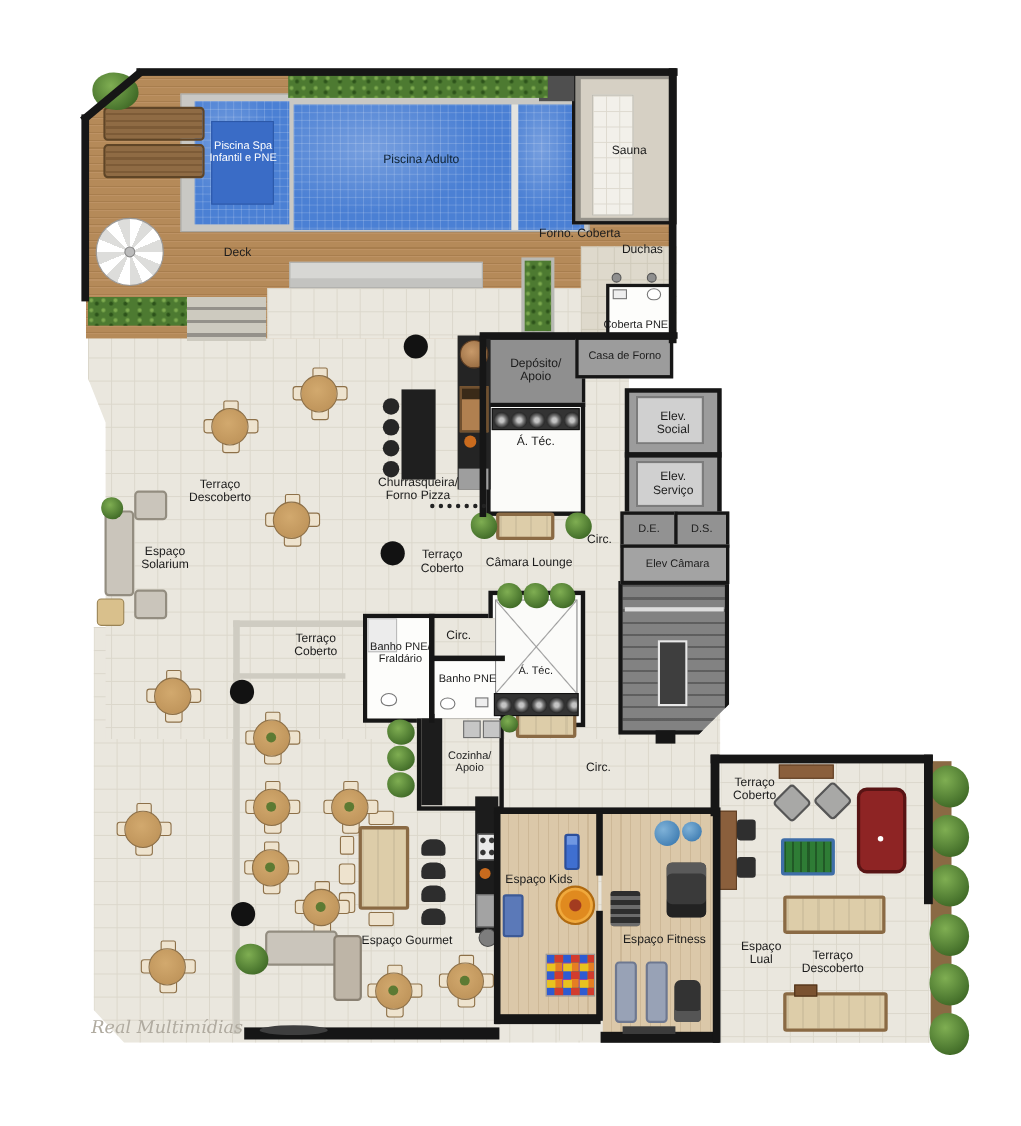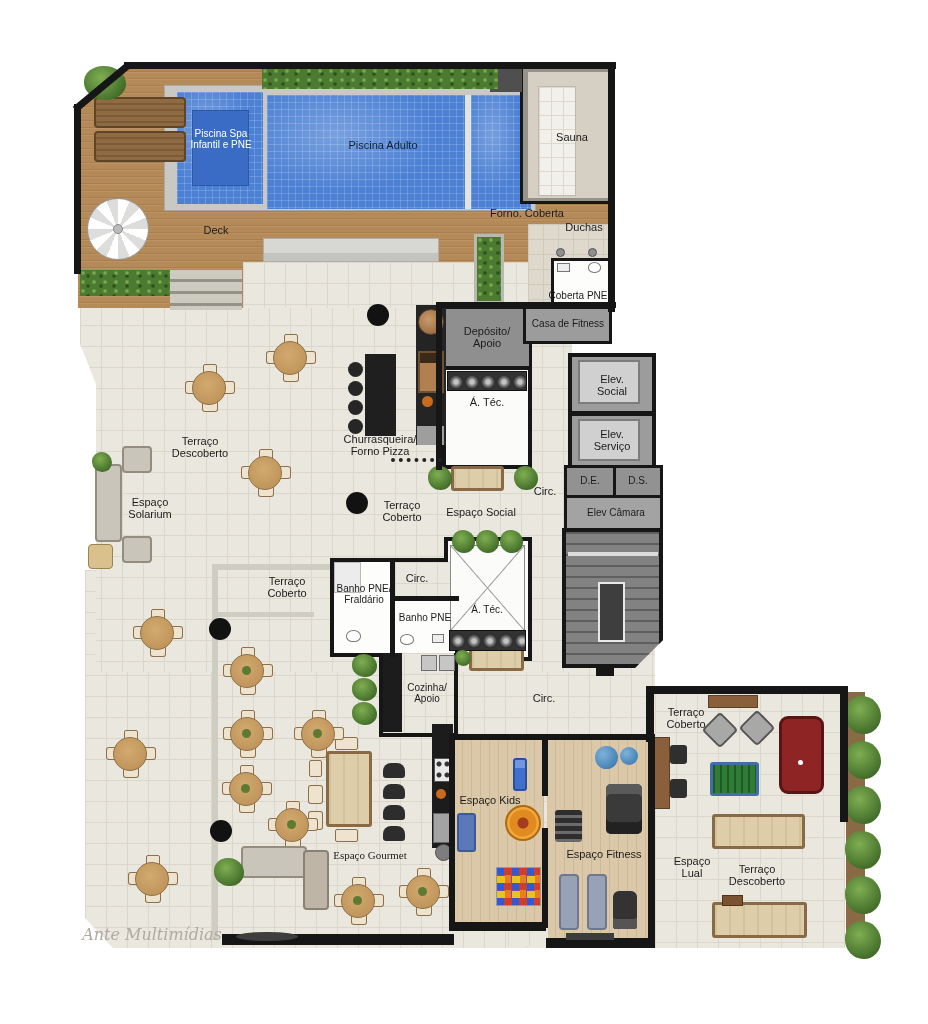--- a/index.html
+++ b/index.html
@@ -336,55 +336,55 @@
   <div class="abs bush" style="left:845px;top:921px;width:36px;height:38px;"></div>
 
   <span class="lbl sm white" style="left:221px;top:139px;">Piscina Spa
 Infantil e PNE</span>
   <span class="lbl" style="left:383px;top:145px;color:#0e2233;">Piscina Adulto</span>
   <span class="lbl" style="left:572px;top:137px;">Sauna</span>
   <span class="lbl" style="left:527px;top:213px;">Forno. Coberta</span>
   <span class="lbl" style="left:584px;top:227px;">Duchas</span>
   <span class="lbl" style="left:216px;top:230px;text-align:right;">Deck</span>
   <span class="lbl sm" style="left:578px;top:296px;">Coberta PNE</span>
-  <span class="lbl sm" style="left:568px;top:324px;">Casa de Fitness</span>
+  <span class="lbl sm" style="left:568px;top:324px;">Casa de Forno</span>
   <span class="lbl" style="left:487px;top:337px;">Depósito/
 Apoio</span>
   <span class="lbl" style="left:487px;top:402px;">Á. Téc.</span>
   <span class="lbl" style="left:612px;top:385px;">Elev.
 Social</span>
   <span class="lbl" style="left:612px;top:440px;">Elev.
 Serviço</span>
   <span class="lbl sm" style="left:590px;top:481px;">D.E.</span>
   <span class="lbl sm" style="left:638px;top:481px;">D.S.</span>
   <span class="lbl sm" style="left:616px;top:513px;">Elev Câmara</span>
   <span class="lbl" style="left:545px;top:491px;">Circ.</span>
   <span class="lbl" style="left:200px;top:447px;">Terraço
 Descoberto</span>
   <span class="lbl" style="left:150px;top:508px;">Espaço
 Solarium</span>
   <span class="lbl" style="left:380px;top:445px;">Churrasqueira/
 Forno Pizza</span>
   <span class="lbl" style="left:402px;top:511px;">Terraço
 Coberto</span>
-  <span class="lbl" style="left:481px;top:512px;">Espaço Social</span>
+  <span class="lbl" style="left:481px;top:512px;">Câmara Lounge</span>
   <span class="lbl" style="left:287px;top:587px;">Terraço
 Coberto</span>
   <span class="lbl sm" style="left:364px;top:594px;">Banho PNE/
 Fraldário</span>
   <span class="lbl" style="left:417px;top:578px;">Circ.</span>
   <span class="lbl sm" style="left:425px;top:618px;">Banho PNE</span>
   <span class="lbl sm" style="left:487px;top:610px;">Á. Téc.</span>
   <span class="lbl sm" style="left:427px;top:693px;">Cozinha/
 Apoio</span>
   <span class="lbl" style="left:544px;top:698px;">Circ.</span>
   <span class="lbl" style="left:490px;top:800px;">Espaço Kids</span>
   <span class="lbl" style="left:604px;top:854px;">Espaço Fitness</span>
-  <span class="lbl" style="left:370px;top:855px;font-family:Liberation Serif, serif;">Espaço Gourmet</span>
+  <span class="lbl" style="left:370px;top:855px;">Espaço Gourmet</span>
   <span class="lbl" style="left:686px;top:718px;">Terraço
 Coberto</span>
   <span class="lbl" style="left:692px;top:867px;">Espaço
 Lual</span>
   <span class="lbl" style="left:757px;top:875px;">Terraço
 Descoberto</span>
-  <span class="watermark" style="left:152px;top:934px;">Ante Multimídias</span>
+  <span class="watermark" style="left:152px;top:934px;">Real Multimídias</span>
 
 </div>
 
 </body></html>

